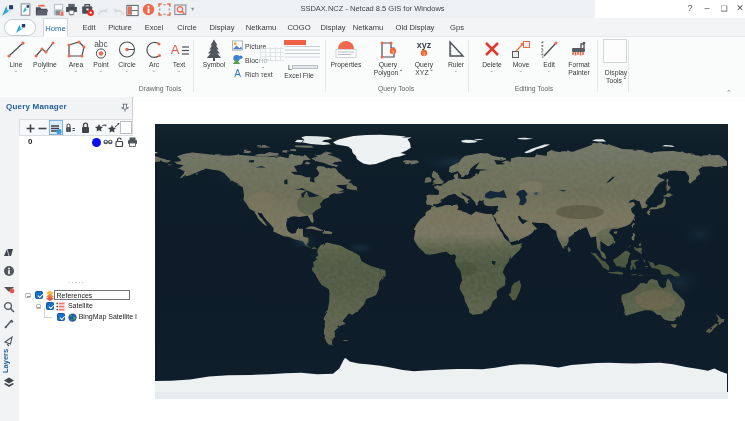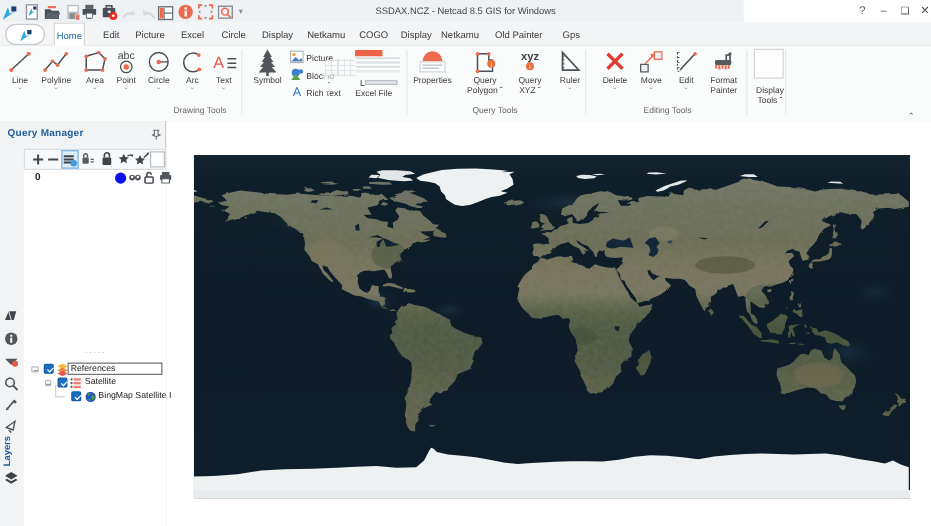--- a/index.html
+++ b/index.html
@@ -125,21 +125,21 @@
  <div class="tabsel" style="left:43px;width:25px">Home</div>
  <div class="tab" style="left:76px;width:26px">Edit</div>
  <div class="tab" style="left:102px;width:36px">Picture</div>
  <div class="tab" style="left:138px;width:32px">Excel</div>
  <div class="tab" style="left:170px;width:34px">Circle</div>
  <div class="tab" style="left:204px;width:36px">Display</div>
  <div class="tab" style="left:240px;width:42px">Netkamu</div>
  <div class="tab" style="left:282px;width:34px">COGO</div>
  <div class="tab" style="left:316px;width:34px">Display</div>
  <div class="tab" style="left:350px;width:36px">Netkamu</div>
- <div class="tab" style="left:386px;width:58px">Old Painter</div>
+ <div class="tab" style="left:386px;width:58px">Old Display</div>
  <div class="tab" style="left:444px;width:26px">Gps</div>
 </div>
 
 <div id="ribbon">
 <div class="bb" style="left:1px">
       <div class="bi"><svg width="22" height="21" viewBox="0 0 22 21">
           <line x1="4" y1="17" x2="18" y2="4" stroke="#4a4f54" stroke-width="1.2"></line>
           <circle cx="4" cy="17" r="1.6" fill="#ed6a4f"></circle>
           <circle cx="18" cy="4" r="1.6" fill="#ed6a4f"></circle>
         </svg></div>

